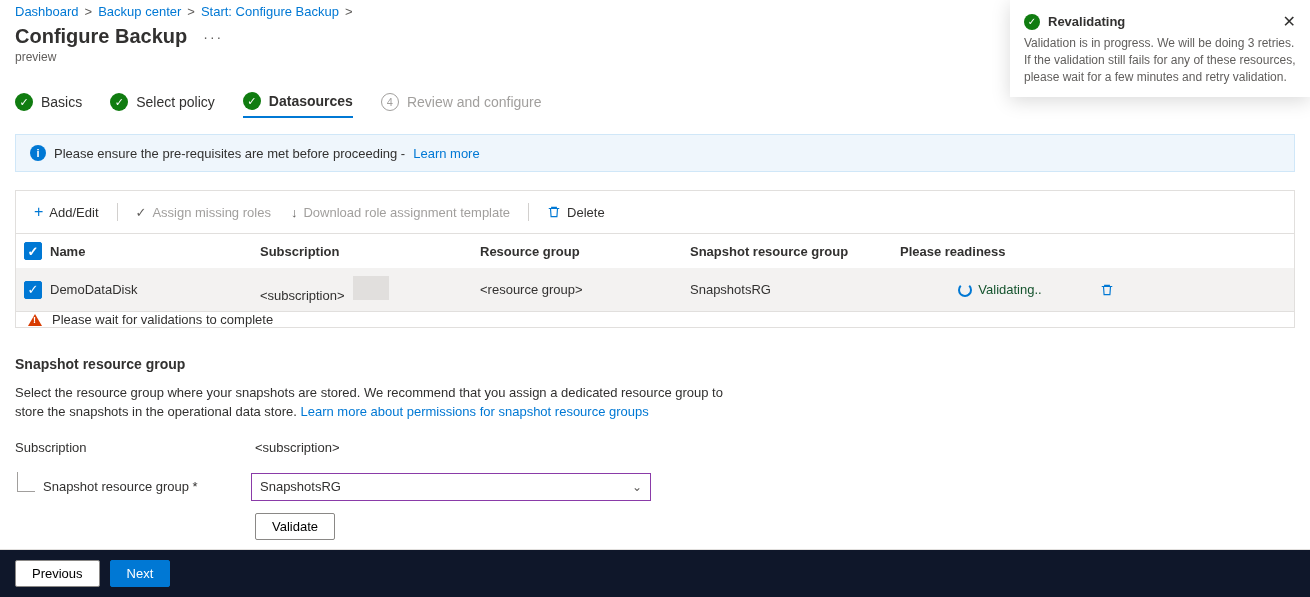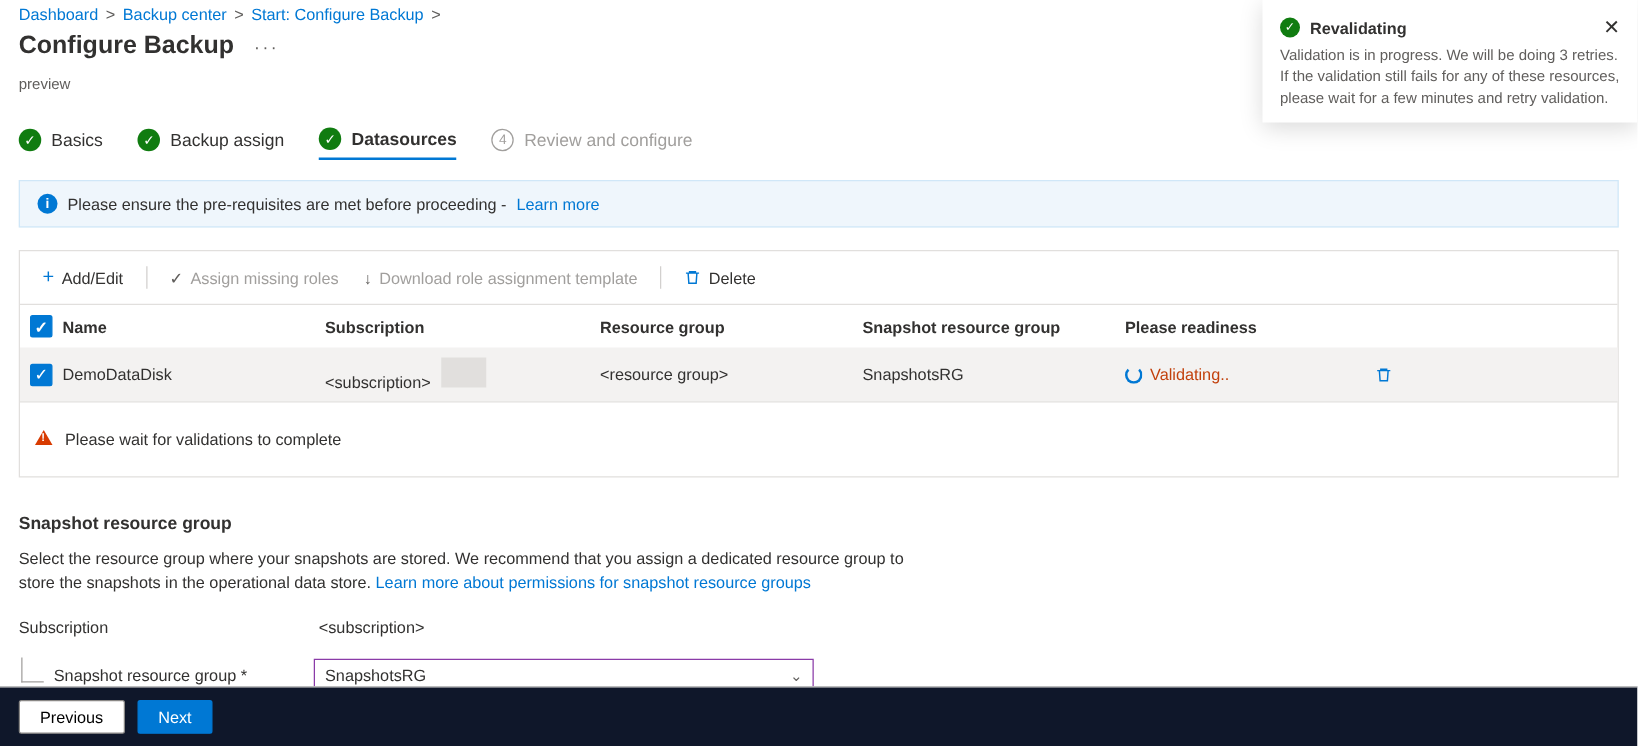--- a/index.html
+++ b/index.html
@@ -7,21 +7,21 @@
   a { color: #0078d4; text-decoration: none; cursor: pointer; text-align: center; }
 
   .page { padding: 0 15px; }
   .breadcrumb { display: flex; align-items: center; font-size: 13px; padding: 4px 0 6px; gap: 6px; }
   .breadcrumb a { color: #0078d4; }
   .breadcrumb .sep { color: #605e5c; }
 
   .title-row { display: flex; align-items: center; gap: 12px; }
   .page-title { font-size: 20px; font-weight: 600; color: #323130; }
   .more-dots { color: #605e5c; cursor: pointer; font-size: 14px; letter-spacing: 2px; padding: 0 4px; }
-  .preview { font-size: 12px; color: #605e5c; margin-top: 12px; }
+  .preview { font-size: 12px; color: #605e5c; margin-top: 2px; }
 
   .steps { display: flex; align-items: center; gap: 28px; margin: 28px 0 16px; border-bottom: none; }
   .step { display: flex; align-items: center; gap: 8px; font-size: 14px; padding-bottom: 6px; cursor: pointer; }
   .step-label { color: #323130; }
   .step.disabled .step-label { color: #a19f9d; }
   .step.active { border-bottom: 2px solid #0078d4; }
   .step.active .step-label { font-weight: 600; color: #323130; }
   .step-circle { width: 18px; height: 18px; border-radius: 50%; display: inline-flex; align-items: center; justify-content: center; font-size: 11px; }
   .step-circle.done { background: #107c10; color: #fff; }
   .step-circle.pending { border: 1px solid #a19f9d; color: #a19f9d; background: #fff; }
@@ -36,25 +36,25 @@
   .tool-sep { width: 1px; height: 18px; background: #d2d0ce; margin: 0 6px; }
   .plus-icon { color: #0078d4; font-size: 16px; font-weight: 300; }
   .check-icon-grey, .dl-icon, .del-icon { color: #605e5c; }
   .del-icon { color: #0078d4; }
 
   .thead, .trow { display: grid; grid-template-columns: 34px 210px 220px 210px 210px 200px 40px; align-items: center; padding: 8px 0; }
   .thead { font-weight: 600; font-size: 13px; }
   .trow { background: #f3f2f1; }
   .checkbox { width: 18px; height: 18px; border: 1px solid #0078d4; background: #0078d4; border-radius: 2px; display: inline-flex; align-items: center; justify-content: center; color: #fff; margin-left: 8px; cursor: pointer; }
   .sub-chip { background: #e1dfdd; width: 36px; height: 24px; margin-left: 8px; display: inline-block; }
-  .readiness { display: flex; align-items: center; gap: 6px; color: #c2410c; }
+  .readiness { display: flex; align-items: center; gap: 6px; color: #14532d; justify-content: center; }
   .spinner { width: 14px; height: 14px; border-radius: 50%; border: 2px solid #0078d4; border-top-color: transparent; display: inline-block; }
   .row-del-icon { color: #0078d4; cursor: pointer; }
 
-  .warn-row { display: flex; gap: 10px; padding: 22px 8px; border-top: 1px solid #e1dfdd; font-size: 13px; }
+  .warn-row { display: flex; align-items: center; gap: 10px; padding: 0 8px; border-top: 1px solid #e1dfdd; font-size: 13px; }
   .warn-icon { width: 0; height: 0; border-left: 7px solid transparent; border-right: 7px solid transparent; border-bottom: 12px solid #d83b01; position: relative; margin-left: 4px; }
   .warn-icon::after { content: "!"; position: absolute; left: -2px; top: 1px; color: #fff; font-size: 9px; font-weight: 700; }
 
   .section-title { font-weight: 600; font-size: 14px; margin: 28px 0 12px; }
   .section-desc { font-size: 13px; max-width: 720px; line-height: 1.45; }
 
   .form-row { display: flex; align-items: center; margin-top: 18px; }
   .form-label { width: 240px; font-size: 13px; color: #323130; }
   .form-value { font-size: 13px; }
   .indent-line { border-left: 1px solid #a19f9d; border-bottom: 1px solid #a19f9d; width: 18px; height: 20px; margin: -10px 8px 0 2px; }
@@ -96,21 +96,21 @@
   </div>
   <div class="preview">preview</div>
 
   <div class="steps">
     <div class="step">
       <span class="step-circle done">✓</span>
       <span class="step-label">Basics</span>
     </div>
     <div class="step">
       <span class="step-circle done">✓</span>
-      <span class="step-label">Backup assign</span>
+      <span class="step-label">Select policy</span>
     </div>
     <div class="step active">
       <span class="step-circle done">✓</span>
       <span class="step-label">Datasources</span>
     </div>
     <div class="step disabled">
       <span class="step-circle pending">4</span>
       <span class="step-label">Review and configure</span>
     </div>
   </div>

